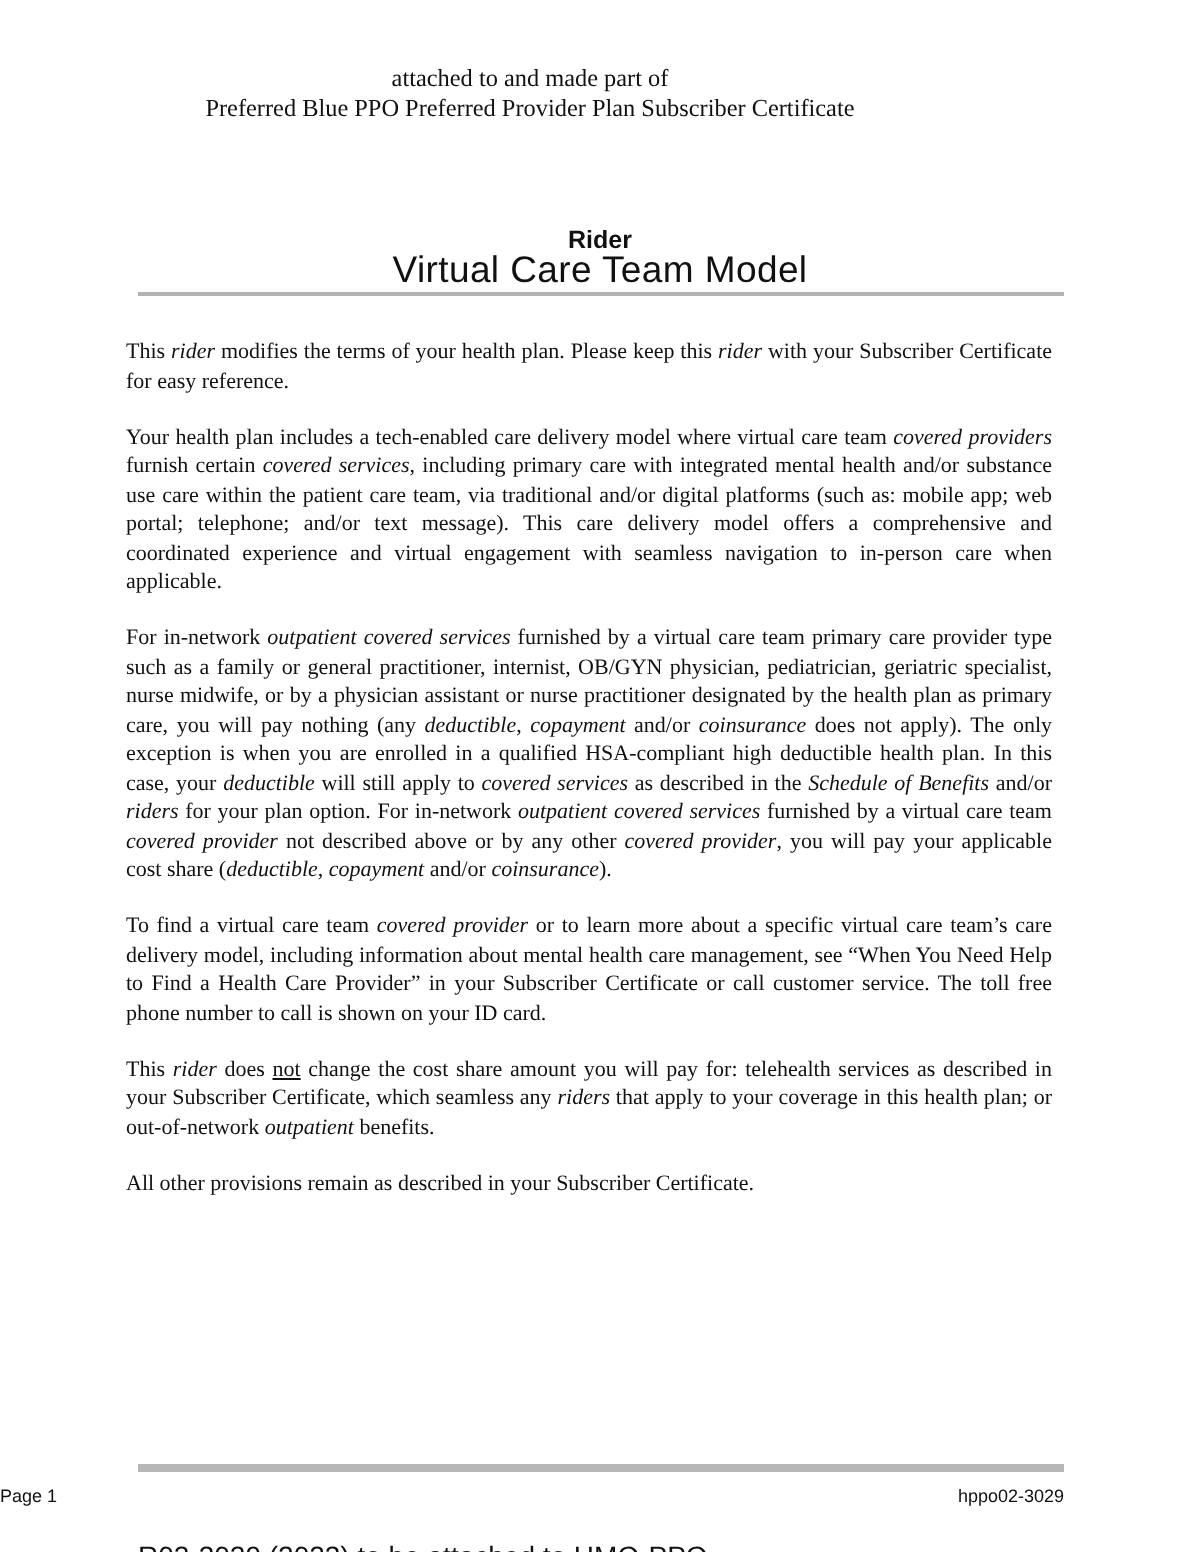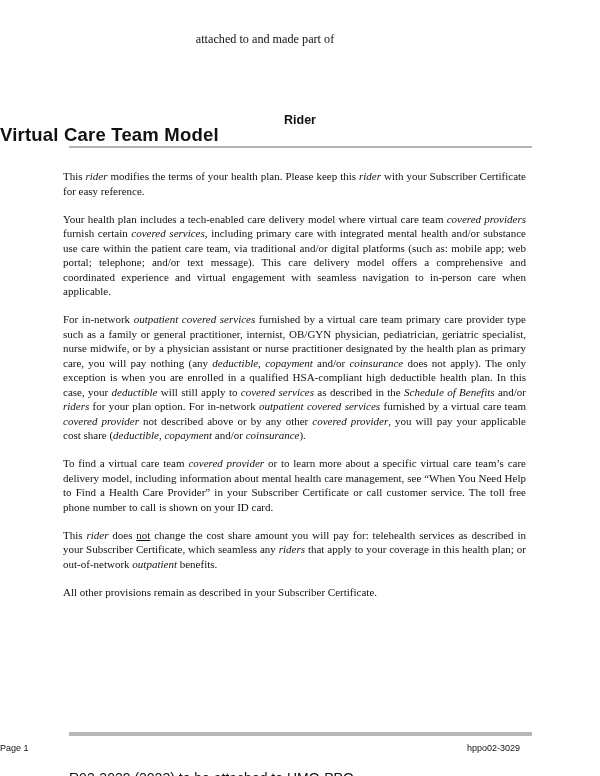--- a/index.html
+++ b/index.html
@@ -1,36 +1,37 @@
 <!DOCTYPE html>
 <html><head>
 <meta charset="utf-8">
 <style>
   html, body { margin:0; padding:0; background:#fff; }
   body { width:600px; height:776px; position:relative; overflow:hidden; color:#111; }
   .serif { font-family: "Liberation Serif", "DejaVu Serif", serif; }
   .sans { font-family: "Liberation Sans", "DejaVu Sans", sans-serif; }
   .header { position:absolute; top:32px; left:0; width:530px; text-align:center; font-size:12.2px; line-height:14.5px; }
   .rider-label { position:absolute; top:113px; left:0; width:600px; text-align:center; font-size:12.5px; font-weight:bold; }
-  .title { position:absolute; top:124px; left:0; width:600px; text-align:left; font-size:18.5px; font-weight:bold; letter-spacing:0.2px; }
+  .title { position:absolute; top:124px; left:0; width:600px; text-align:center; font-size:18.5px; font-weight:normal; letter-spacing:0.2px; }
   .rule-top { position:absolute; top:146px; left:69px; width:463px; height:2px; background:#b3b3b3; }
   .body { position:absolute; top:169px; left:63px; width:463px; font-size:11px; line-height:14.5px; text-align:justify;font-family:Liberation Serif, serif; }
   .body p { margin:0 0 13.5px 0; }
   .body i { font-style:italic; }
   .body u { text-decoration:underline; }
   .footer-code { position:absolute; top:722px; left:69px; font-size:14px;margin-top:48px; }
   .rule-bottom { position:absolute; top:732px; left:69px; width:463px; height:4px; background:#b7b7b7; }
   .footer-page { position:absolute; top:743px; left:0; width:600px; font-size:9px; }
-  .footer-id { position:absolute; top:743px; right:80px; font-size:9px; }
+  .footer-id { position:absolute; top:743px; right:68px; font-size:9px; }
 </style>
 </head>
 <body>
 
 <div class="header serif">
   <div>attached to and made part of</div>
+  <div>Preferred Blue PPO Preferred Provider Plan Subscriber Certificate</div>
 </div>
 
 <div class="rider-label sans">Rider</div>
 <div class="title sans">Virtual Care Team Model</div>
 <div class="rule-top"></div>
 
 <div class="body serif">
   <p><span>This </span><i>rider</i><span> modifies the terms of your health plan. Please keep this </span><i>rider</i><span> with your Subscriber Certificate for easy reference.</span></p>
 
 

